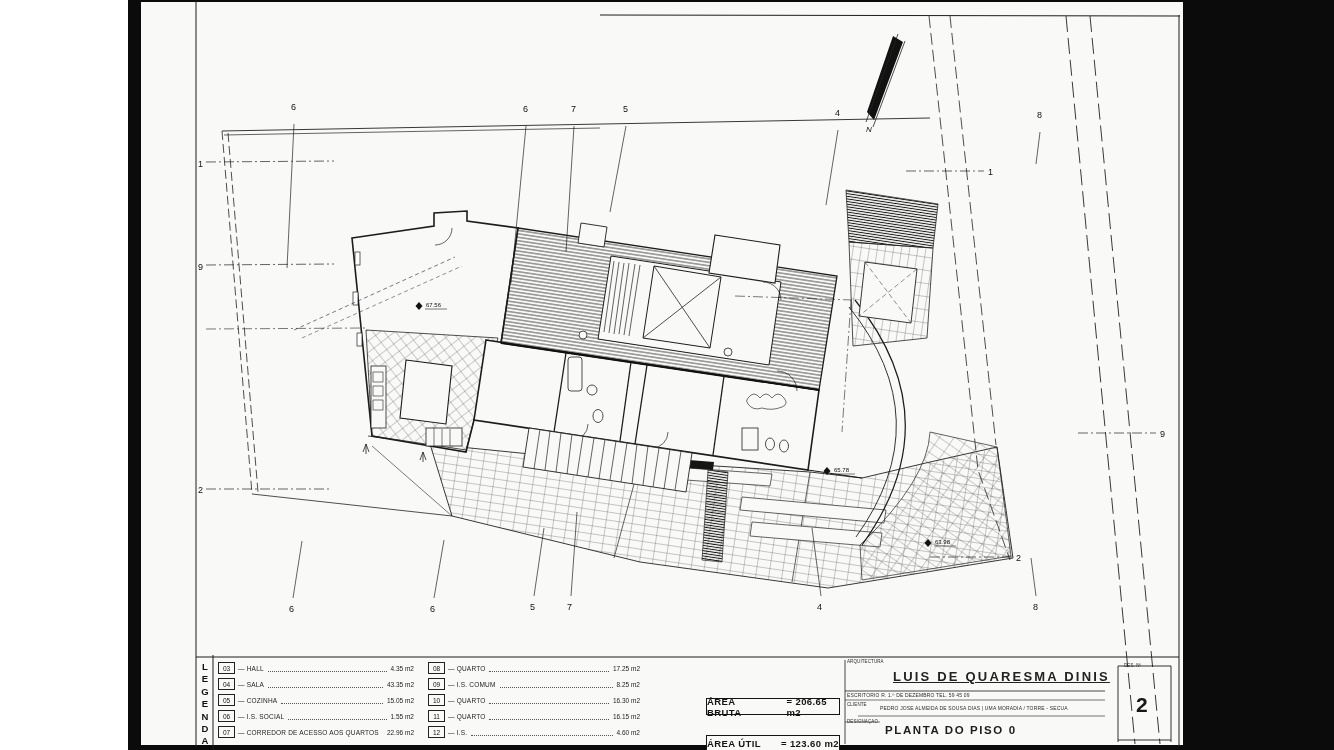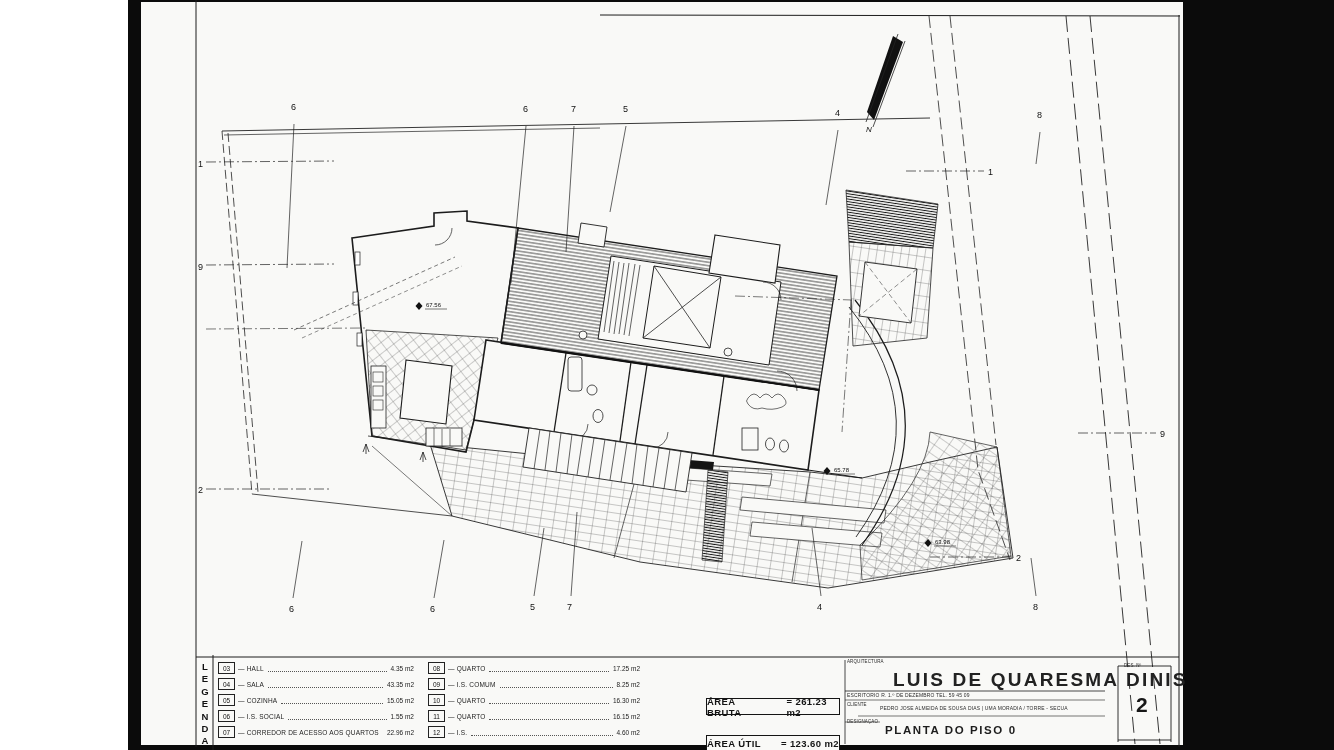--- a/index.html
+++ b/index.html
@@ -4,21 +4,21 @@
 <style>
   html,body{margin:0;padding:0;background:#ffffff;}
   #stage{position:relative;width:1334px;height:750px;overflow:hidden;background:#ffffff;
          font-family:"Liberation Sans",sans-serif;color:#1b1b1b;}
   .paper{position:absolute;left:141px;top:0;width:1042px;height:750px;background:#f9f9f7;}
   .blackbar{position:absolute;background:#0b0b0b;}
   svg{position:absolute;left:0;top:0;}
   .abs{position:absolute;white-space:nowrap;}
   .tiny{font-size:8px;transform:scale(.62);transform-origin:0 0;letter-spacing:.3px;color:#2a2a2a;}
   .lbl{font-size:8px;transform:scale(.56);transform-origin:0 0;letter-spacing:.2px;color:#2a2a2a;}
-  .arch-name{font-size:19px;font-weight:bold;letter-spacing:2.2px;color:#222;}
+  .arch-name{font-size:13px;font-weight:bold;letter-spacing:2.2px;color:#222;text-decoration:underline;}
   .designation{font-size:11.5px;font-weight:bold;letter-spacing:1.6px;color:#1d1d1d;}
   .sheet-num{font-size:21px;font-weight:bold;color:#171717;}
   .legend-letter{position:absolute;left:199px;width:12px;text-align:center;
                  font-size:9.5px;font-weight:bold;color:#111;}
   .legend-col{position:absolute;display:flex;flex-direction:column;}
   .legend-row{display:flex;align-items:center;height:16px;}
   .lg-box{width:15px;height:10px;border:1px solid #222;font-size:6.5px;display:flex;
           align-items:center;justify-content:center;flex:0 0 auto;color:#111;}
   .lg-name{font-size:6.5px;margin-left:3px;letter-spacing:.2px;color:#1c1c1c;flex:0 0 auto;}
   .lg-leader{flex:1 1 auto;border-bottom:1px dotted #555;height:7px;margin:0 4px;}
@@ -331,21 +331,21 @@
       <div class="legend-row">
         <span class="lg-box">12</span>
         <span class="lg-name">— I.S.</span>
         <span class="lg-leader"></span>
         <span class="lg-area">4.60 m2</span>
       </div>
     </div>
 
   <div class="area-box" style="left:706px;top:698px;width:132px;">
     <span>ÁREA BRUTA</span>
-    <span>= 261.23 m2</span>
+    <span>= 206.65 m2</span>
   </div>
   <div class="area-box" style="left:706px;top:735px;width:132px;">
     <span>ÁREA ÚTIL</span>
     <span>= 123.60 m2</span>
   </div>
 
   <div class="abs lbl" style="left:847px;top:659px;">ARQUITECTURA</div>
   <div class="abs arch-name" style="left:893px;top:669px;">LUIS DE QUARESMA DINIS</div>
   <div class="abs tiny" style="left:847px;top:693px;">ESCRITORIO   R. 1.º DE DEZEMBRO   TEL. 59 45 09</div>
   <div class="abs lbl" style="left:847px;top:702px;">CLIENTE</div>

